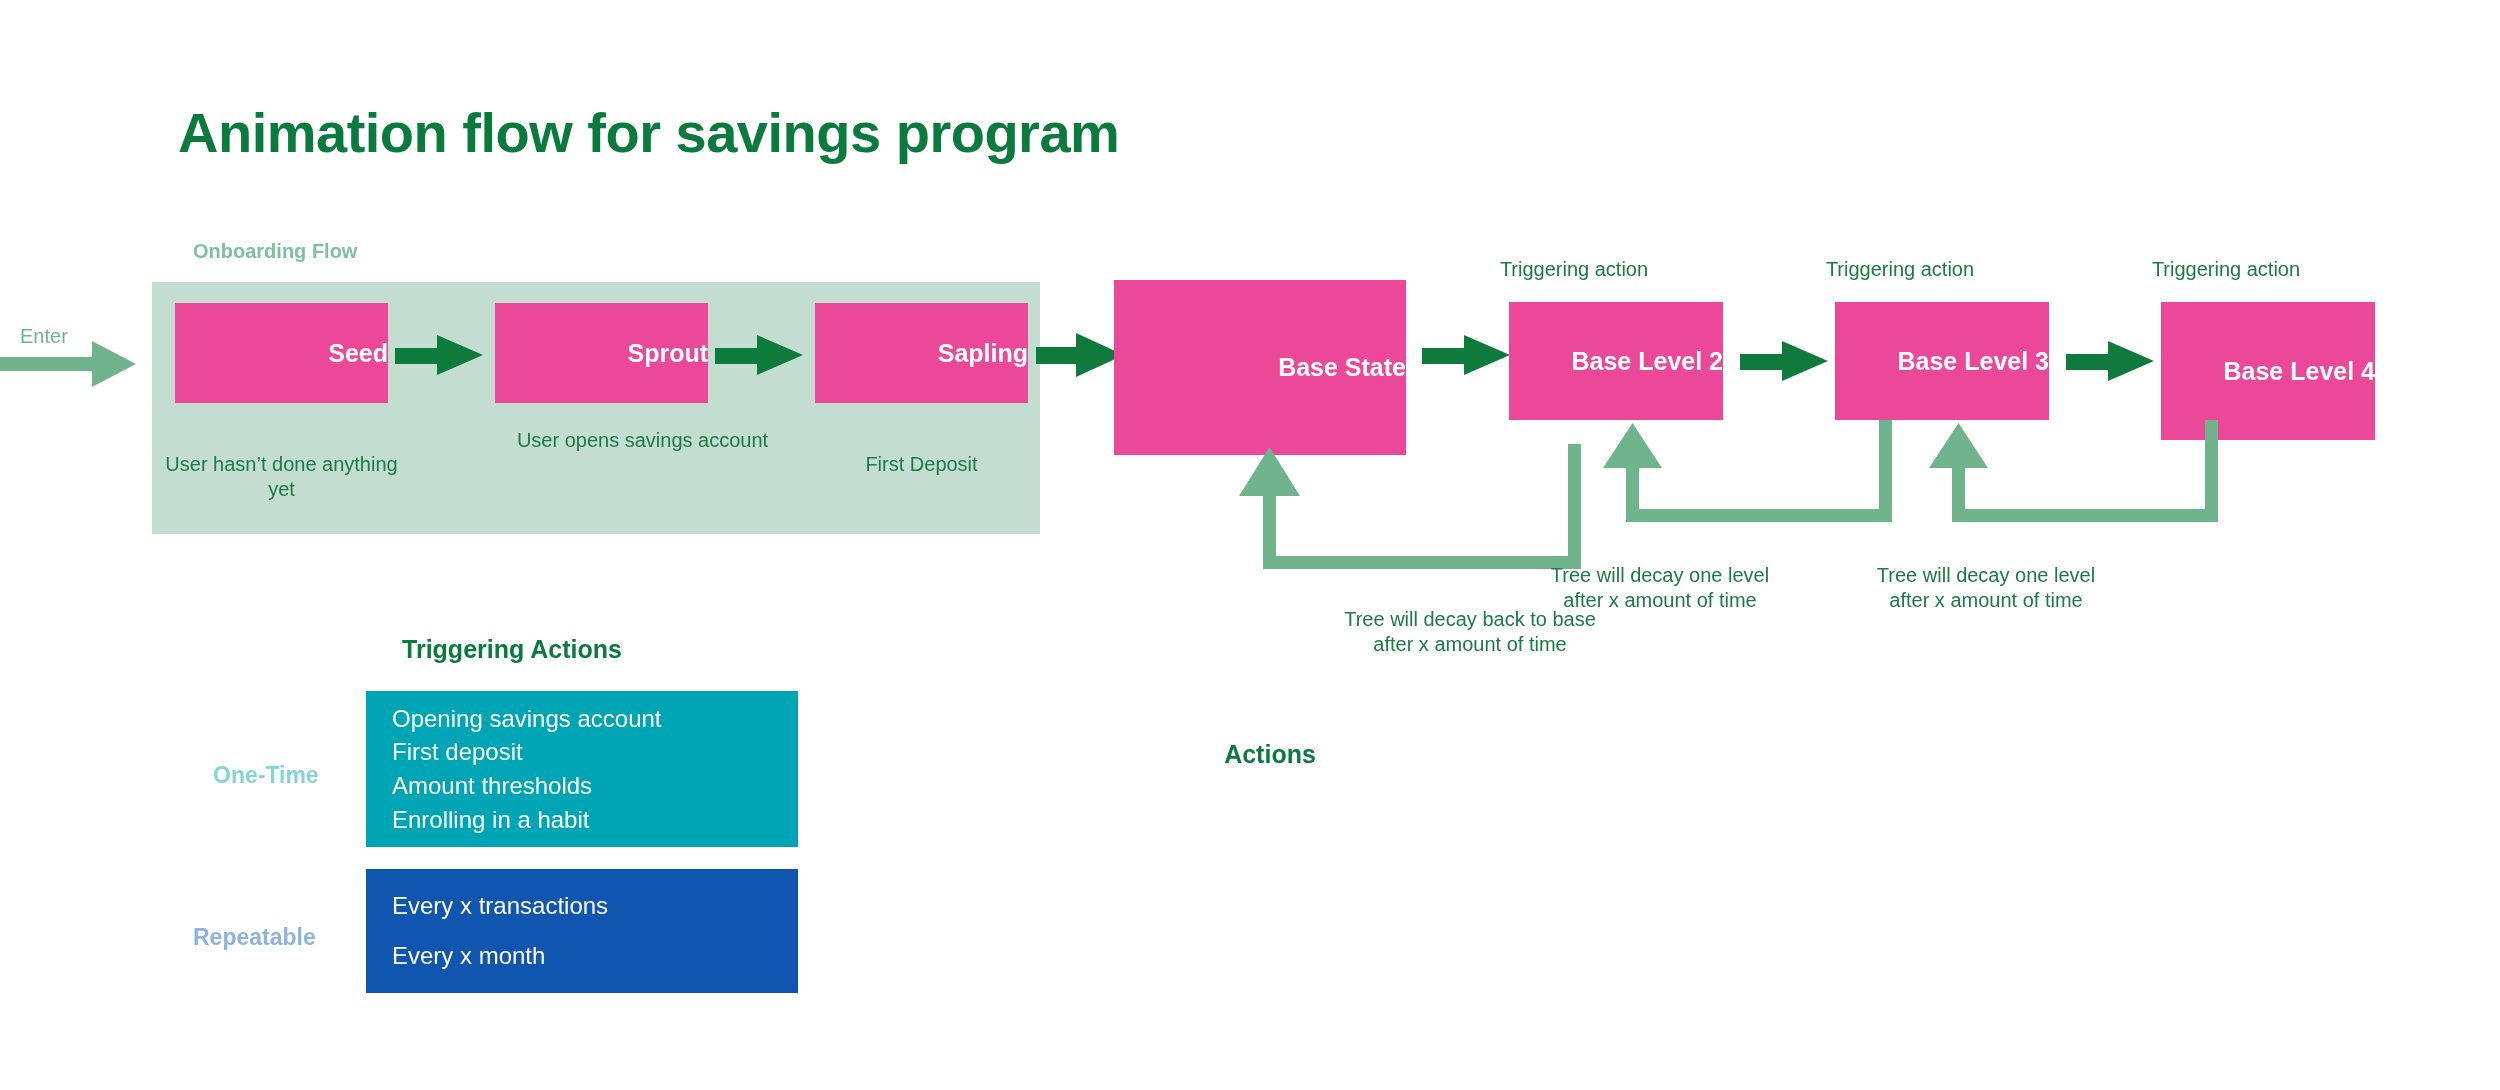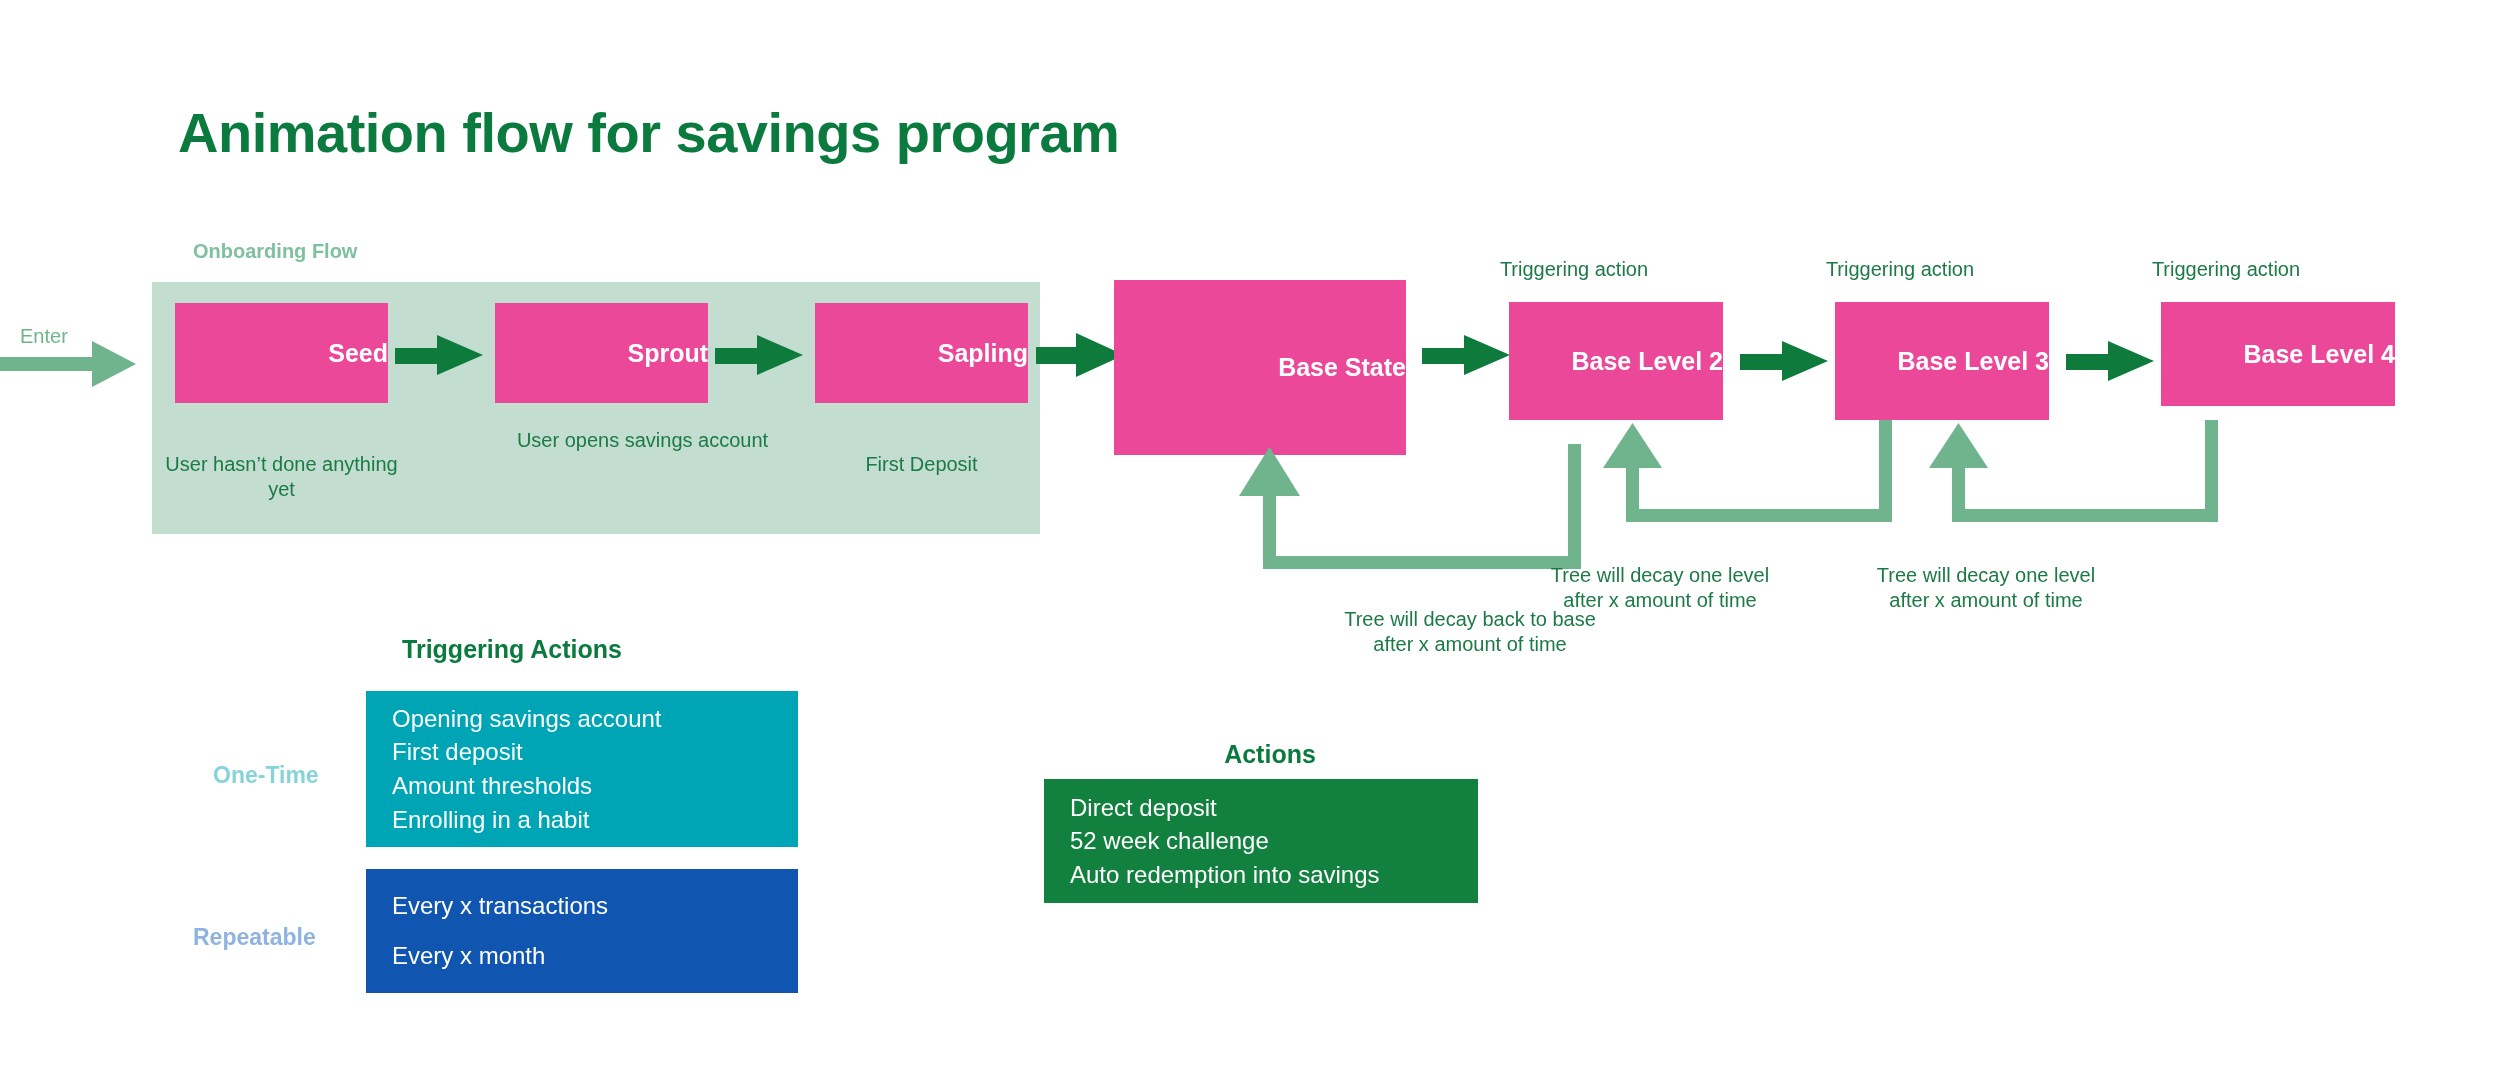--- a/index.html
+++ b/index.html
@@ -189,21 +189,21 @@
   <div class="node" style="left:1835px; top:302px; width:214px; height:118px;">
     <span class="node-label">Base Level 3</span>
   </div>
 
   <svg class="arrow-dark" style="left:2066px; top:339px;" width="92" height="44">
     <rect x="0" y="15" width="48" height="16" fill="#0E7A3C"></rect>
     <polygon points="42,2 88,22 42,42" fill="#0E7A3C"></polygon>
   </svg>
 
   <div class="caption-top" style="left:2082px; top:258px; width:288px;">Triggering action</div>
-  <div class="node" style="left:2161px; top:302px; width:214px; height:104px;padding-left:20px;">
+  <div class="node" style="left:2161px; top:302px; width:214px; height:138px;">
     <span class="node-label">Base Level 4</span>
   </div>
 
   <svg style="position:absolute; left:1230px; top:444px;" width="360" height="146">
     <g fill="#6FB48D">
 
       <rect x="338" y="0" width="13" height="125"></rect>
 
       <rect x="33" y="112" width="318" height="13"></rect>
 
@@ -253,19 +253,14 @@
     <div class="legend-line">Enrolling in a habit</div>
   </div>
 
   <div class="legend-tag" style="left:193px; top:924px; color:#8EB3E0;">Repeatable</div>
   <div class="legend-box" style="left:366px; top:869px; width:432px; height:124px; background:#1055B0;gap:16px;">
     <div class="legend-line">Every x transactions</div>
     <div class="legend-line">Every x month</div>
   </div>
 
   <div class="section-heading" style="left:1110px; top:740px; width:320px;">Actions</div>
-  <div class="legend-box" style="left:1044px; top:779px; width:434px; height:124px; background:#12803F;">
-    <div class="legend-line">Direct deposit</div>
-    <div class="legend-line">52 week challenge</div>
-    <div class="legend-line">Auto redemption into savings</div>
-  </div>
 
 </div>
 
 </body></html>

